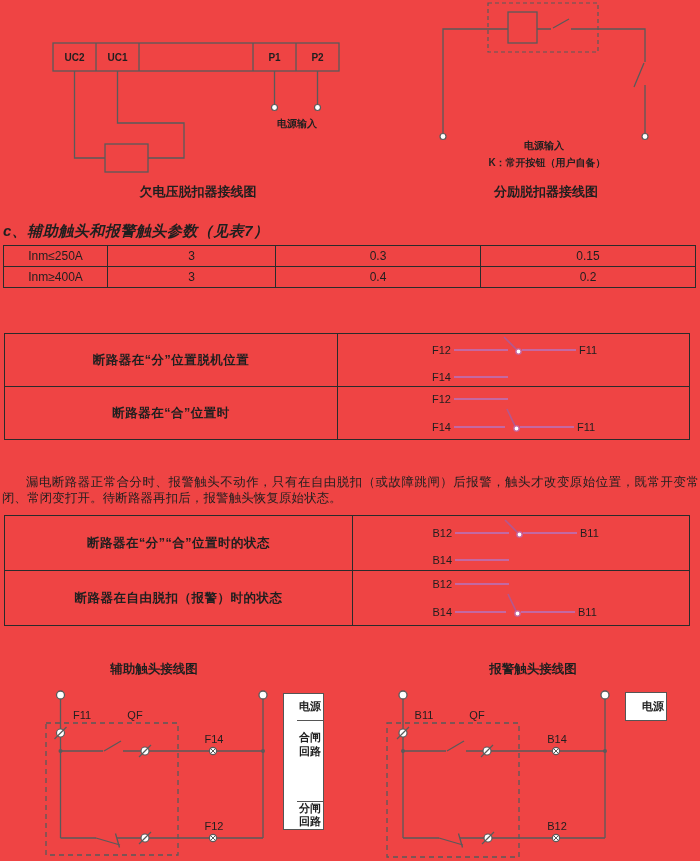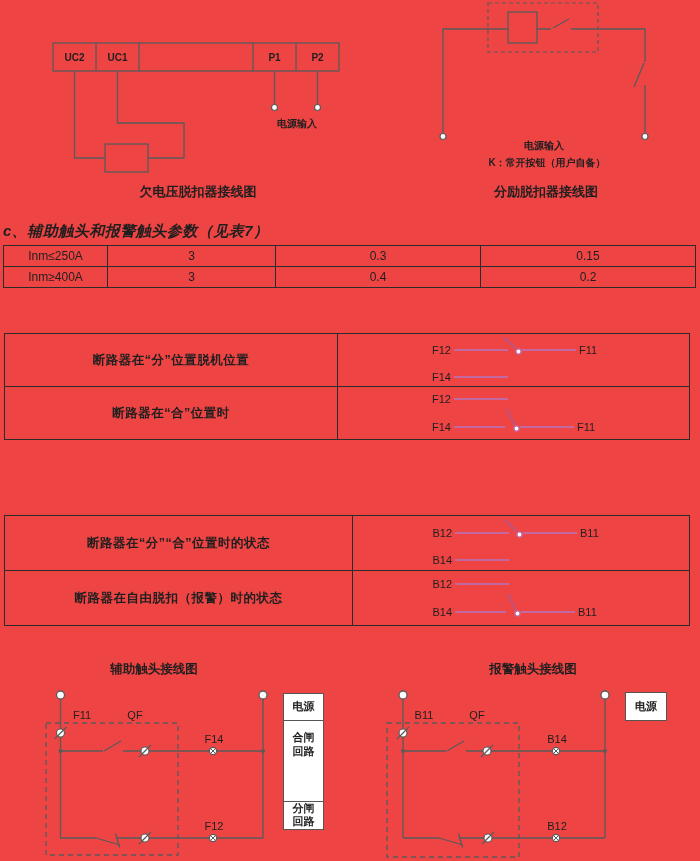--- a/index.html
+++ b/index.html
@@ -36,21 +36,21 @@
   #alarm-state { top:515px;padding-left:13px; }
   #alarm-state tr { height:55px; }
   #alarm-state .diag-wrap { padding-left:72px; }
 
   .note-paragraph {
     left:2px; top:474px; width:697px;
     font-size:12.4px; line-height:16px; text-indent:24px;
     text-align:justify; letter-spacing:0.2px;
   }
 
-  .legend-col { border:1.5px solid #555; background:#fff; display:flex; flex-direction:column; }
+  .legend-col { border:1.5px solid #555; background:#fff; display:flex; flex-direction:column;align-items:flex-end; }
   .legend-cell { display:flex; align-items:center; justify-content:center; border-top:1.5px solid #555; }
   .legend-cell:first-child { border-top:none; }
   .legend-text { width:2.35em; text-align:center; word-break:break-all; font-size:11px; font-weight:600; line-height:1.25; }
   #aux-legend { left:283px; top:693px; width:41px; height:137px; }
   #aux-legend .legend-cell:nth-child(1) { height:28px; }
   #aux-legend .legend-cell:nth-child(2) { height:53px; }
   #aux-legend .legend-cell:nth-child(3) { flex:1;margin-top:32px; }
   #alarm-legend { left:625px; top:692px; width:42px; height:29px; }
   #alarm-legend .legend-cell { height:100%; }
 </style>
@@ -147,20 +147,21 @@
             <circle cx="92.5" cy="41.5" r="2.6" fill="#fff" stroke="#c468a2" stroke-width="1.4"></circle>
             <path d="M96,40 H150" stroke="#c468a2" stroke-width="2"></path>
             <text x="153" y="44" class="svg-contact-label">F11</text>
           </svg>
         </div>
       </td>
     </tr>
   </tbody>
     </table>
 
+  <div class="abs note-paragraph">漏电断路器正常合分时、报警触头不动作，只有在自由脱扣（或故障跳闸）后报警，触头才改变原始位置，既常开变常闭、常闭变打开。待断路器再扣后，报警触头恢复原始状态。</div>
 
   <table class="state" id="alarm-state">
     <colgroup>
         <col style="width:348px">
         <col style="width:337px">
       </colgroup>
     <tbody>
         <tr>
       <td class="lbl">断路器在“分”“合”位置时的状态</td>
       <td class="diagram">

